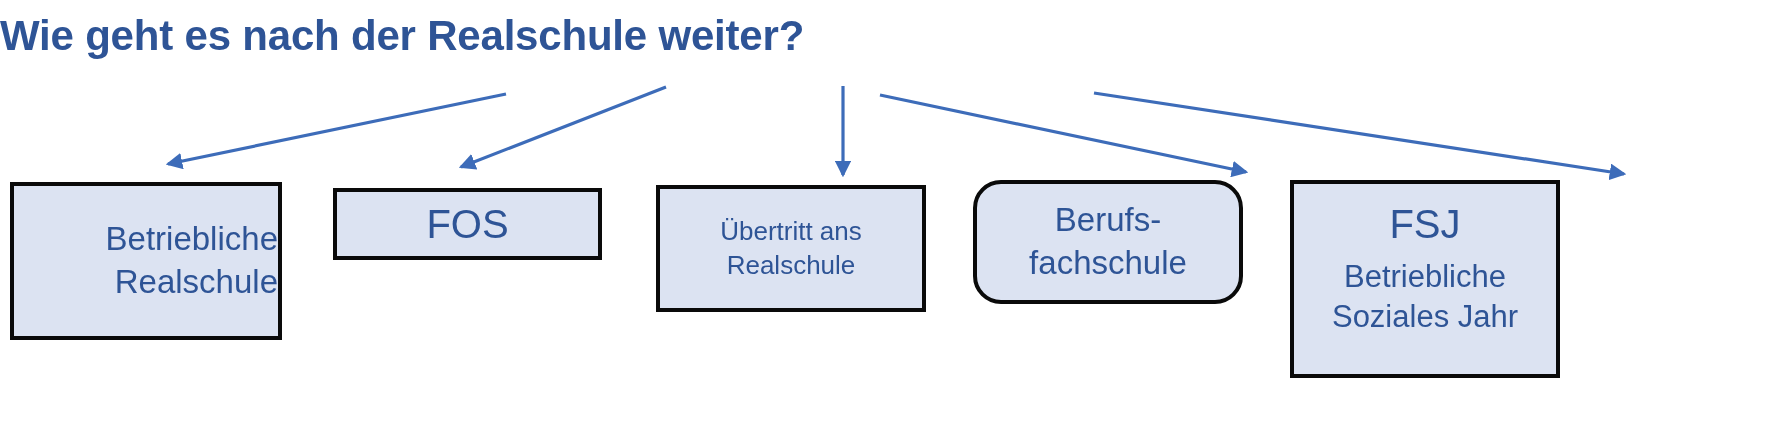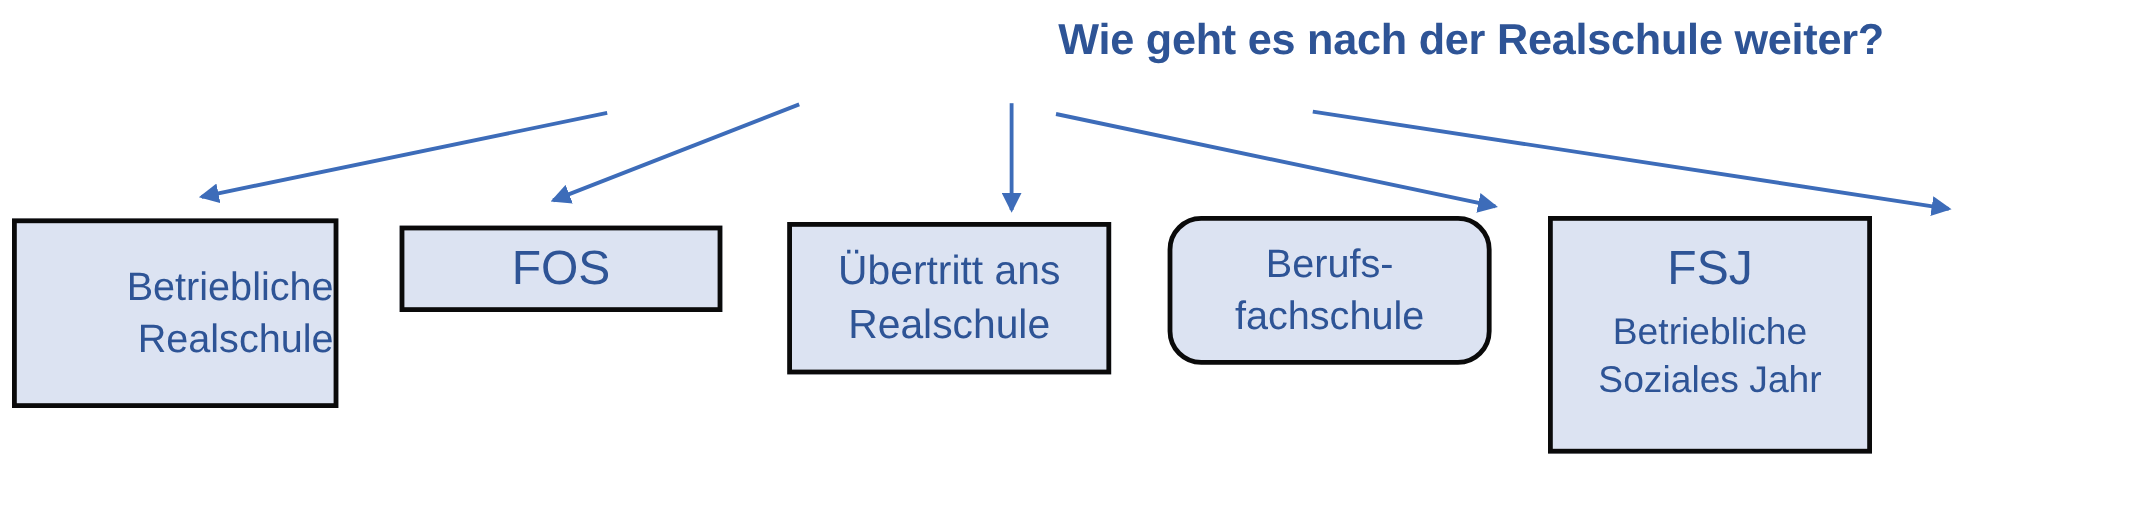--- a/index.html
+++ b/index.html
@@ -13,22 +13,22 @@
     height: 436px;
     background: #ffffff;
     overflow: hidden;
     font-family: "Liberation Sans", sans-serif;
   }
   #title {
     position: absolute;
     left: 0;
     top: 12px;
     width: 1570px;
-    text-align: right;
-    font-size: 36px;
+    text-align: left;
+    font-size: 42px;
     font-weight: bold;
     color: #2E5496;
     letter-spacing: -0.2px;
     white-space: nowrap;
   }
   #arrow-layer {
     position: absolute;
     left: 0;
     top: 0;
     width: 1786px;
@@ -56,21 +56,21 @@
     left: 10px;  top: 182px;  width: 272px;  height: 158px;
     font-size: 33px;
     align-items: flex-end;
   }
   .node-fos {
     left: 333px; top: 188px;  width: 269px;  height: 72px;
     font-size: 40px;
   }
   .node-gymnasium {
     left: 656px; top: 185px;  width: 270px;  height: 127px;
-    font-size: 34px;
+    font-size: 26px;
   }
   .node-bfs {
     left: 973px; top: 180px;  width: 270px;  height: 124px;
     font-size: 33px;
     border-radius: 28px;
   }
   .node-fsj {
     left: 1290px; top: 180px; width: 270px;  height: 198px;
     font-size: 31px;
     justify-content: flex-start;

